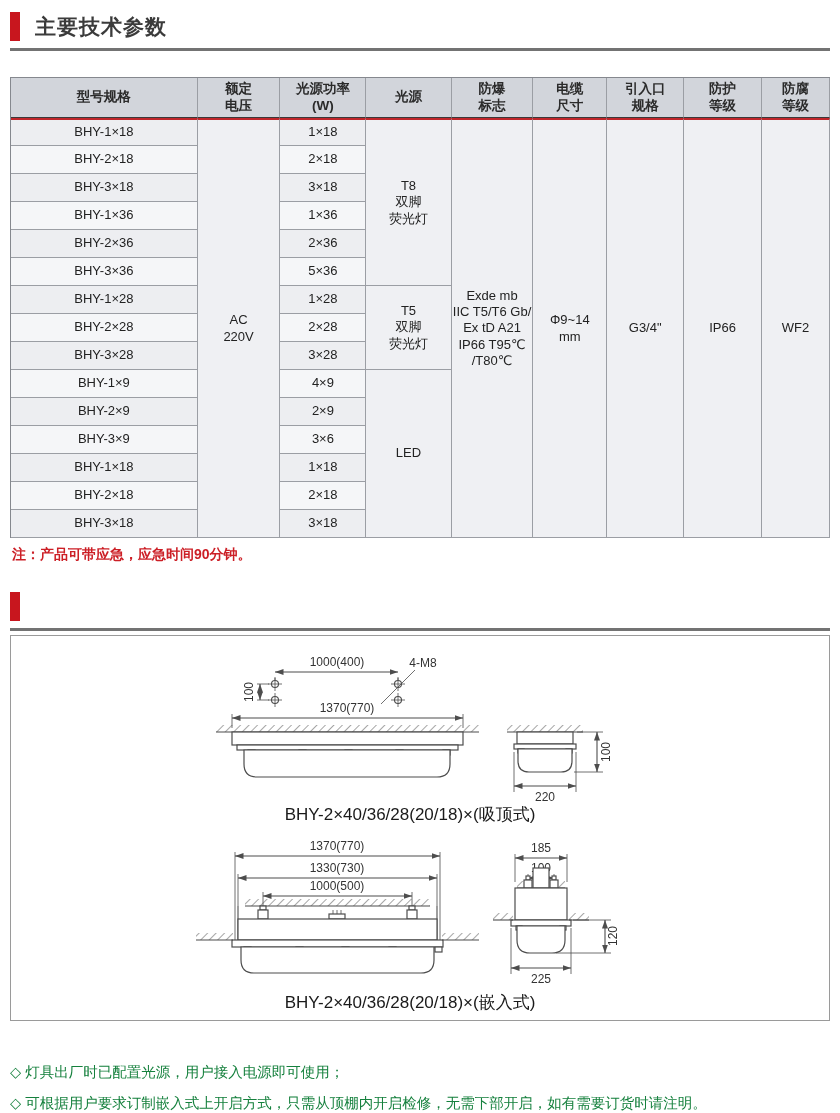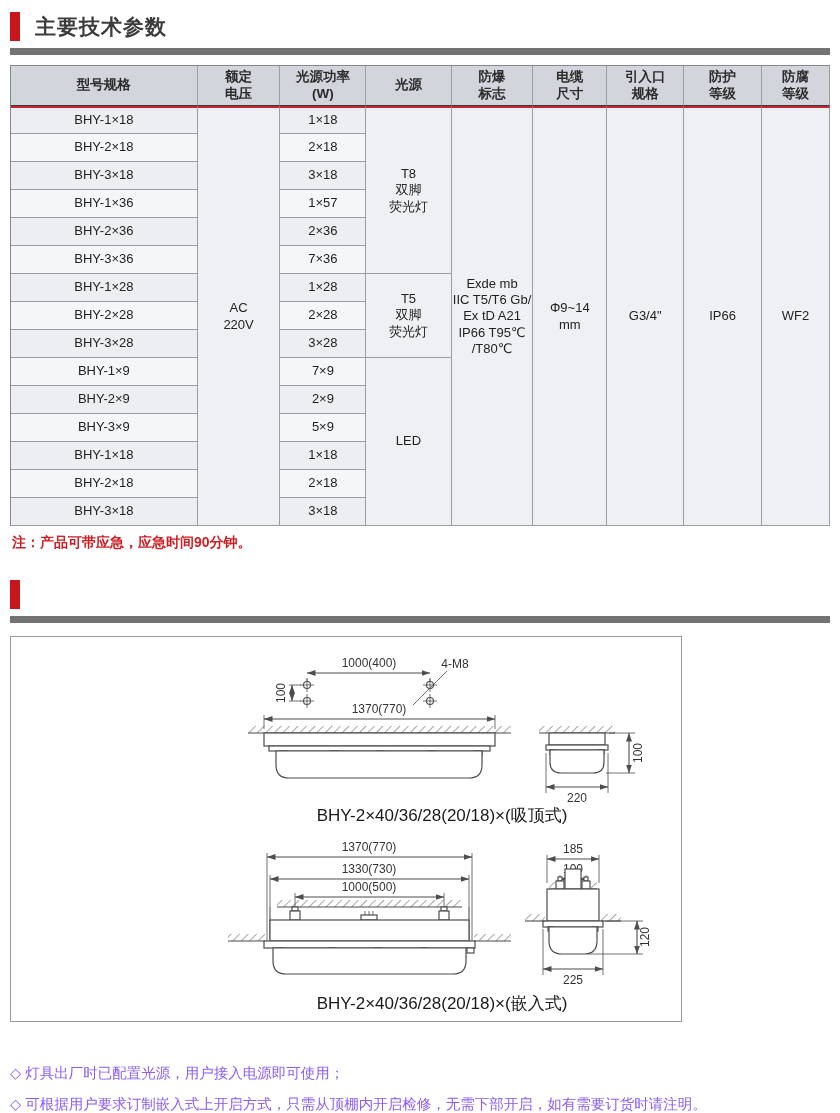--- a/index.html
+++ b/index.html
@@ -7,29 +7,29 @@
   body {
     width:840px; height:1113px; overflow:hidden;
     font-family:"Liberation Sans","DejaVu Sans",sans-serif;
     color:#222;
   }
   .page { padding:10px 10px 0 10px; }
 
   
   .section-head {
     display:flex; align-items:center;
-    border-bottom:7px solid #737373;
+    border-bottom:3px solid #737373;
     padding-bottom:7px; margin-top:2px;
   }
   .red-bar { width:10px; height:29px; background:#c8161e; margin-right:15px; flex:0 0 auto; }
   .section-title { font-size:21px; font-weight:bold; color:#3b3b3b; letter-spacing:1px; line-height:29px; }
 
   
   table.spec {
-    width:820px; margin-top:10px;
+    width:820px; margin-top:26px;
     border-collapse:separate; border-spacing:0;
     table-layout:fixed;
     border-top:1px solid #85888e; border-left:1px solid #85888e;
   }
   table.spec th, table.spec td {
     border-right:1px solid #9b9ea4; border-bottom:1px solid #9b9ea4;
     text-align:center; vertical-align:middle;
     white-space:pre-line; font-size:13px; line-height:1.25;
   }
   table.spec th {
@@ -41,33 +41,33 @@
   tbody tr:nth-child(odd) td  { background:#edeef1; }
   tbody tr:nth-child(even) td { background:#f5f6f8; }
   tbody td.merged { background:#eff0f3 !important; }
 
   .table-note { margin:8px 0 0 2px; font-size:14px; font-weight:bold; color:#cc1f26; }
 
   .gap-lg { height:26px; }
 
   
   .diagram-box {
-    width:672px; border:1px solid #9a9a9a; margin-top:13px;
-    padding-top:4px; background:#fff;padding-left:32px;
+    width:820px; border:1px solid #9a9a9a; margin-top:4px;
+    padding-top:4px; background:#fff;
   }
   svg { display:block; }
   .shp { fill:#fff; stroke:#4d4d4d; stroke-width:1.2; }
   .lin { stroke:#4d4d4d; stroke-width:1.1; fill:none; }
   .ext { stroke:#4d4d4d; stroke-width:0.8; fill:none; }
   .dtx { font-size:12px; fill:#333; text-anchor:middle; font-family:"Liberation Sans","DejaVu Sans",sans-serif; }
   .cap { font-size:17px; fill:#1a1a1a; text-anchor:middle; font-family:"Liberation Sans","DejaVu Sans",sans-serif; }
 
   
   .notes { margin-top:14px; }
-  .note-line { font-size:14.5px; color:#8b5cf6; margin-bottom:9px; line-height:1.55; }
+  .note-line { font-size:14.5px; color:#15803d; margin-bottom:9px; line-height:1.55; }
   .note-line.example { text-indent:26px; }
 </style>
 </head>
 <body>
 
 <div class="page">
 
   <div class="section-head">
     <div class="red-bar"></div>
     <div class="section-title">主要技术参数</div>
@@ -128,57 +128,57 @@
         <tr>
           <td>BHY-2×18</td>
           <td>2×18</td>
         </tr>
         <tr>
           <td>BHY-3×18</td>
           <td>3×18</td>
         </tr>
         <tr>
           <td>BHY-1×36</td>
-          <td>1×57</td>
+          <td>1×36</td>
         </tr>
         <tr>
           <td>BHY-2×36</td>
           <td>2×36</td>
         </tr>
         <tr>
           <td>BHY-3×36</td>
-          <td>7×36</td>
+          <td>5×36</td>
         </tr>
         <tr>
           <td>BHY-1×28</td>
           <td>1×28</td>
           <td rowspan="3" class="merged">T5
 双脚
 荧光灯</td>
         </tr>
         <tr>
           <td>BHY-2×28</td>
           <td>2×28</td>
         </tr>
         <tr>
           <td>BHY-3×28</td>
           <td>3×28</td>
         </tr>
         <tr>
           <td>BHY-1×9</td>
-          <td>7×9</td>
+          <td>4×9</td>
           <td rowspan="6" class="merged">LED</td>
         </tr>
         <tr>
           <td>BHY-2×9</td>
           <td>2×9</td>
         </tr>
         <tr>
           <td>BHY-3×9</td>
-          <td>5×9</td>
+          <td>3×6</td>
         </tr>
         <tr>
           <td>BHY-1×18</td>
           <td>1×18</td>
         </tr>
         <tr>
           <td>BHY-2×18</td>
           <td>2×18</td>
         </tr>
         <tr>

